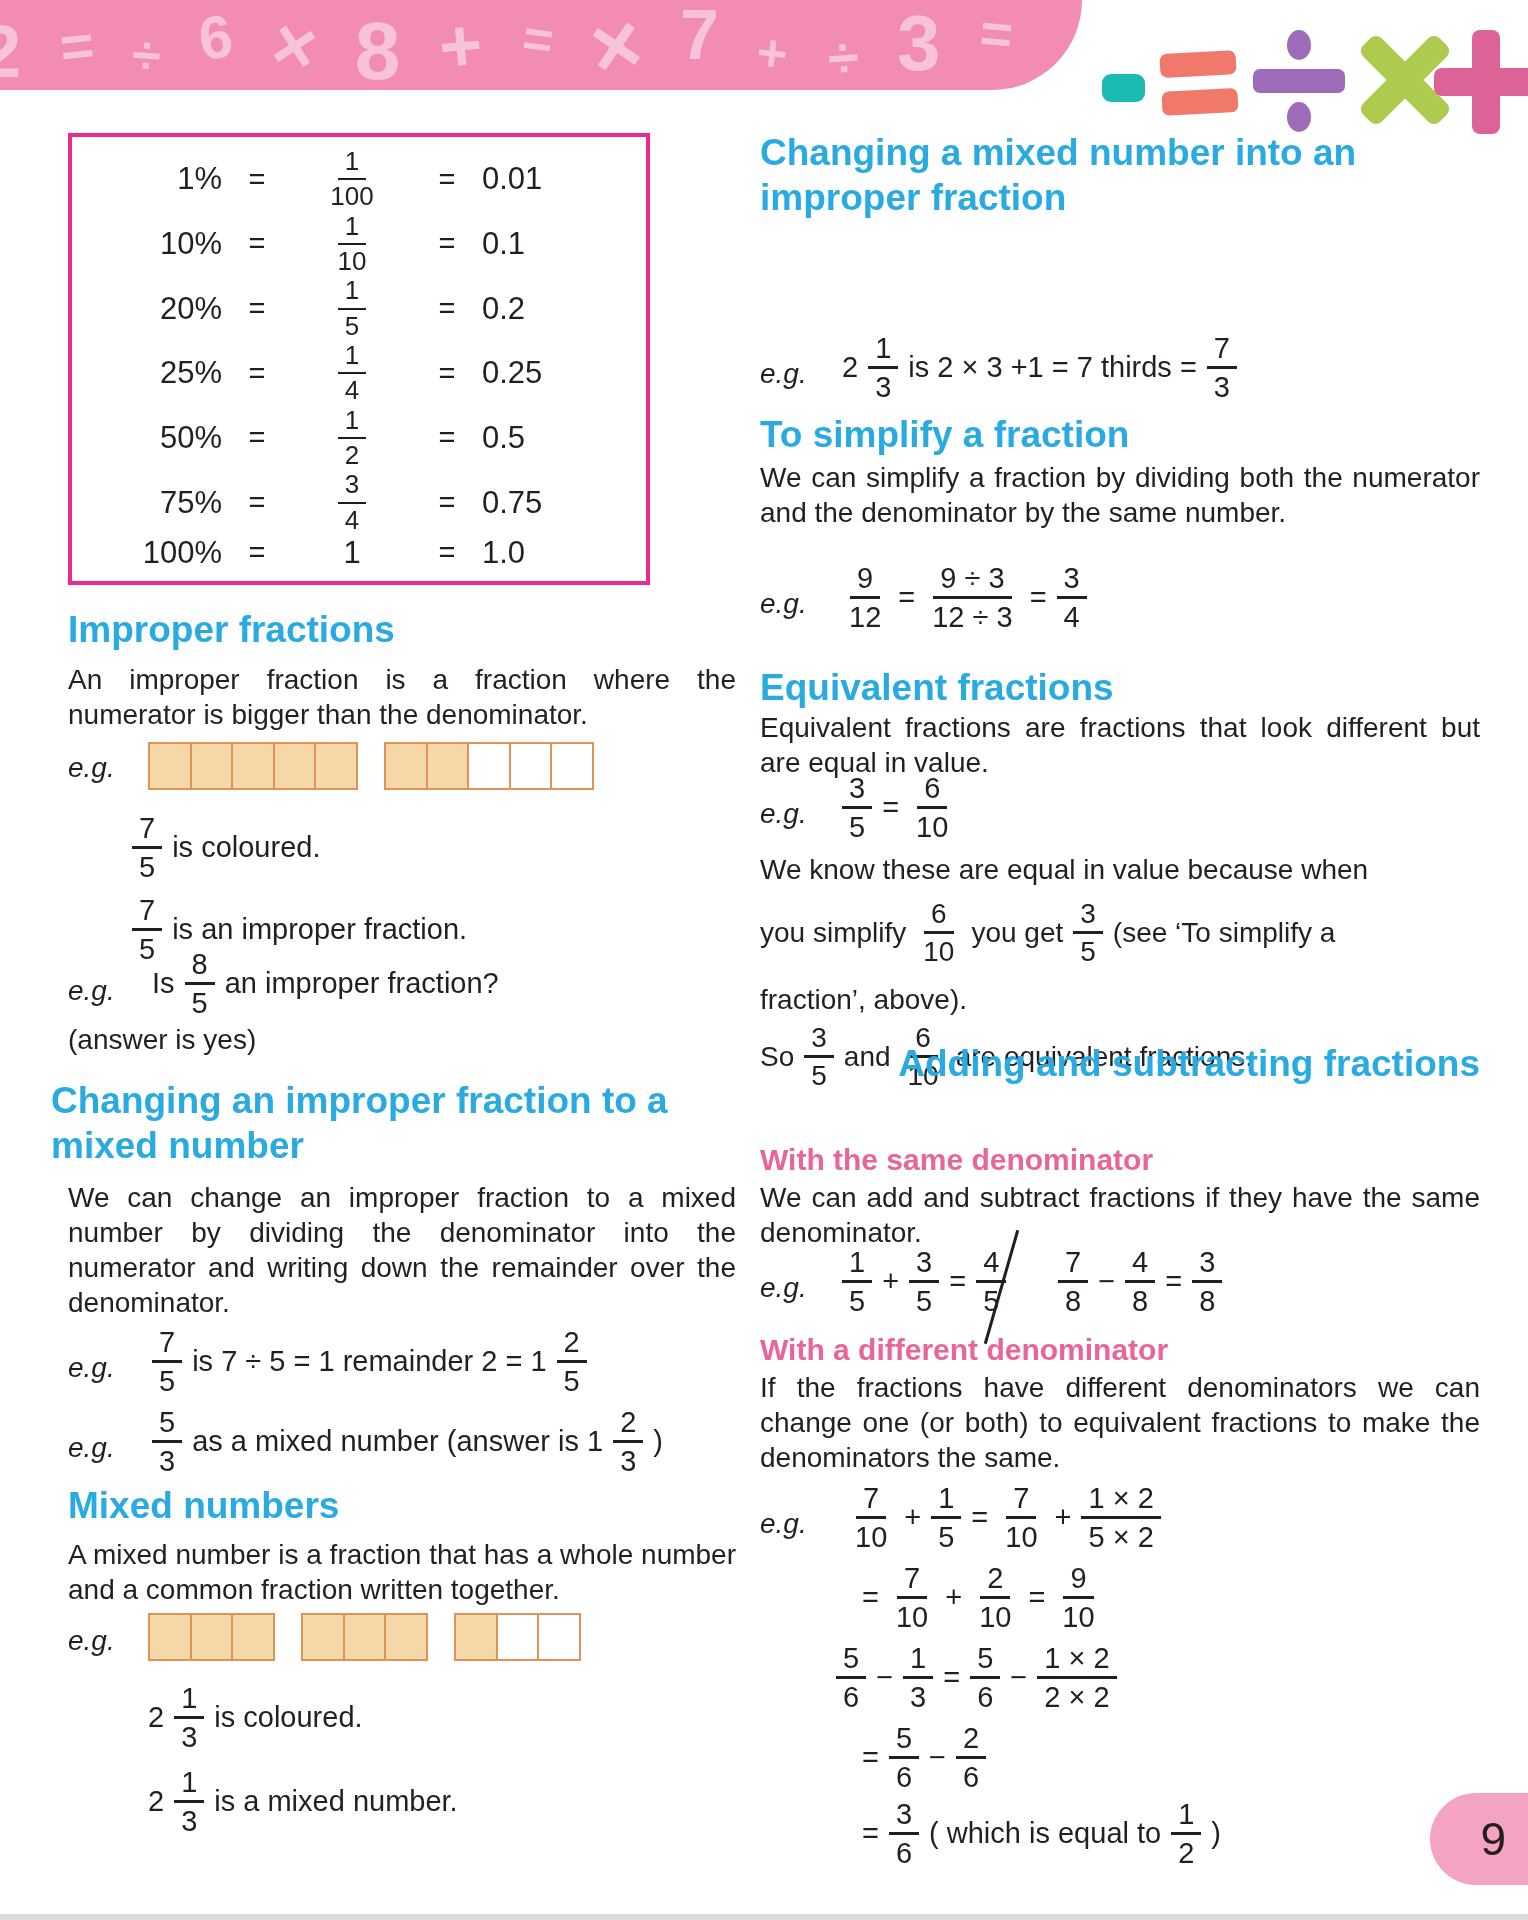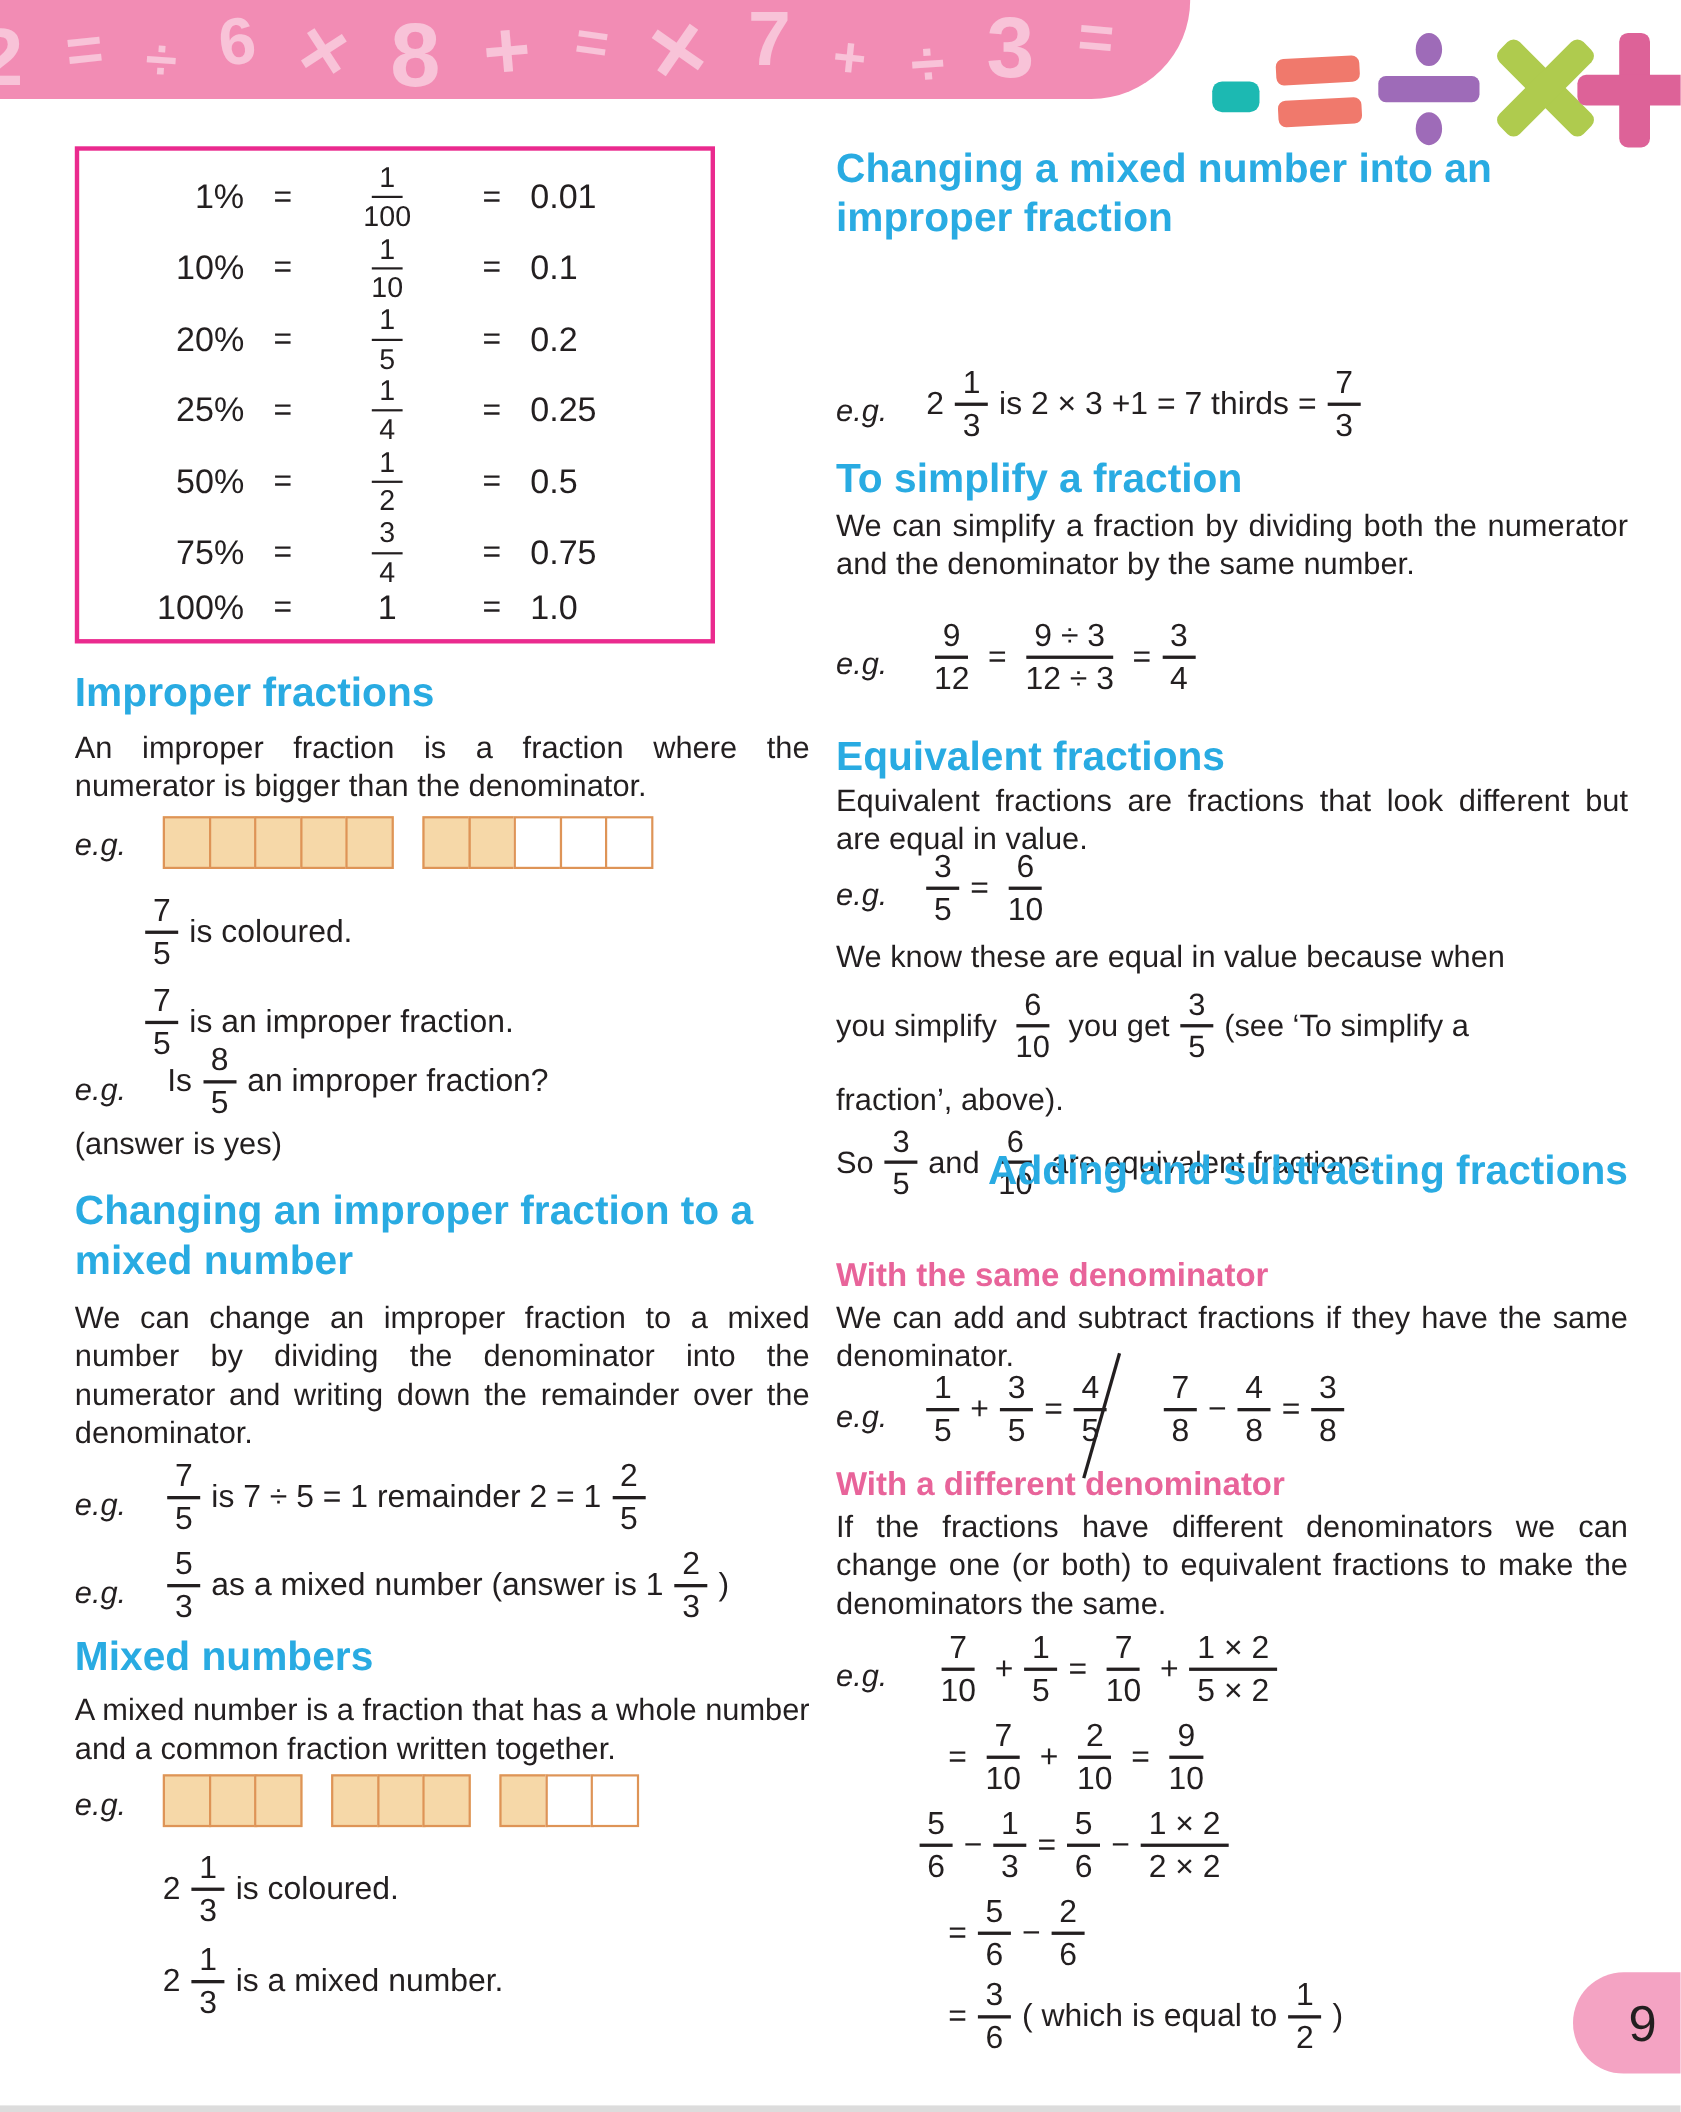--- a/index.html
+++ b/index.html
@@ -239,21 +239,21 @@
   <div class="abs eq" style="left:152px; top:948px;">
       <span>Is</span>
       <span class="fr">
         <span class="n">8</span>
         <span class="d">5</span>
       </span>
       <span>an improper fraction?</span>
     </div>
   <div class="abs plain" style="left:68px; top:1022px;">(answer is yes)</div>
 
-  <h2 class="abs" style="left:68px; top:1078px; width:668px;">Changing an improper fraction to a mixed number</h2>
+  <h2 class="abs" style="left:51px; top:1078px; width:668px;">Changing an improper fraction to a mixed number</h2>
   <div class="abs para" style="left:68px; top:1180px; width:668px;">We can change an improper fraction to a mixed number by dividing the denominator into the numerator and writing down the remainder over the denominator.</div>
 
   <div class="abs eglabel" style="left:68px; top:1352px;">e.g.</div>
   <div class="abs eq" style="left:152px; top:1326px;">
       <span class="fr">
         <span class="n">7</span>
         <span class="d">5</span>
       </span>
       <span>is 7 ÷ 5 = 1 remainder 2 = 1</span>
       <span class="fr">

